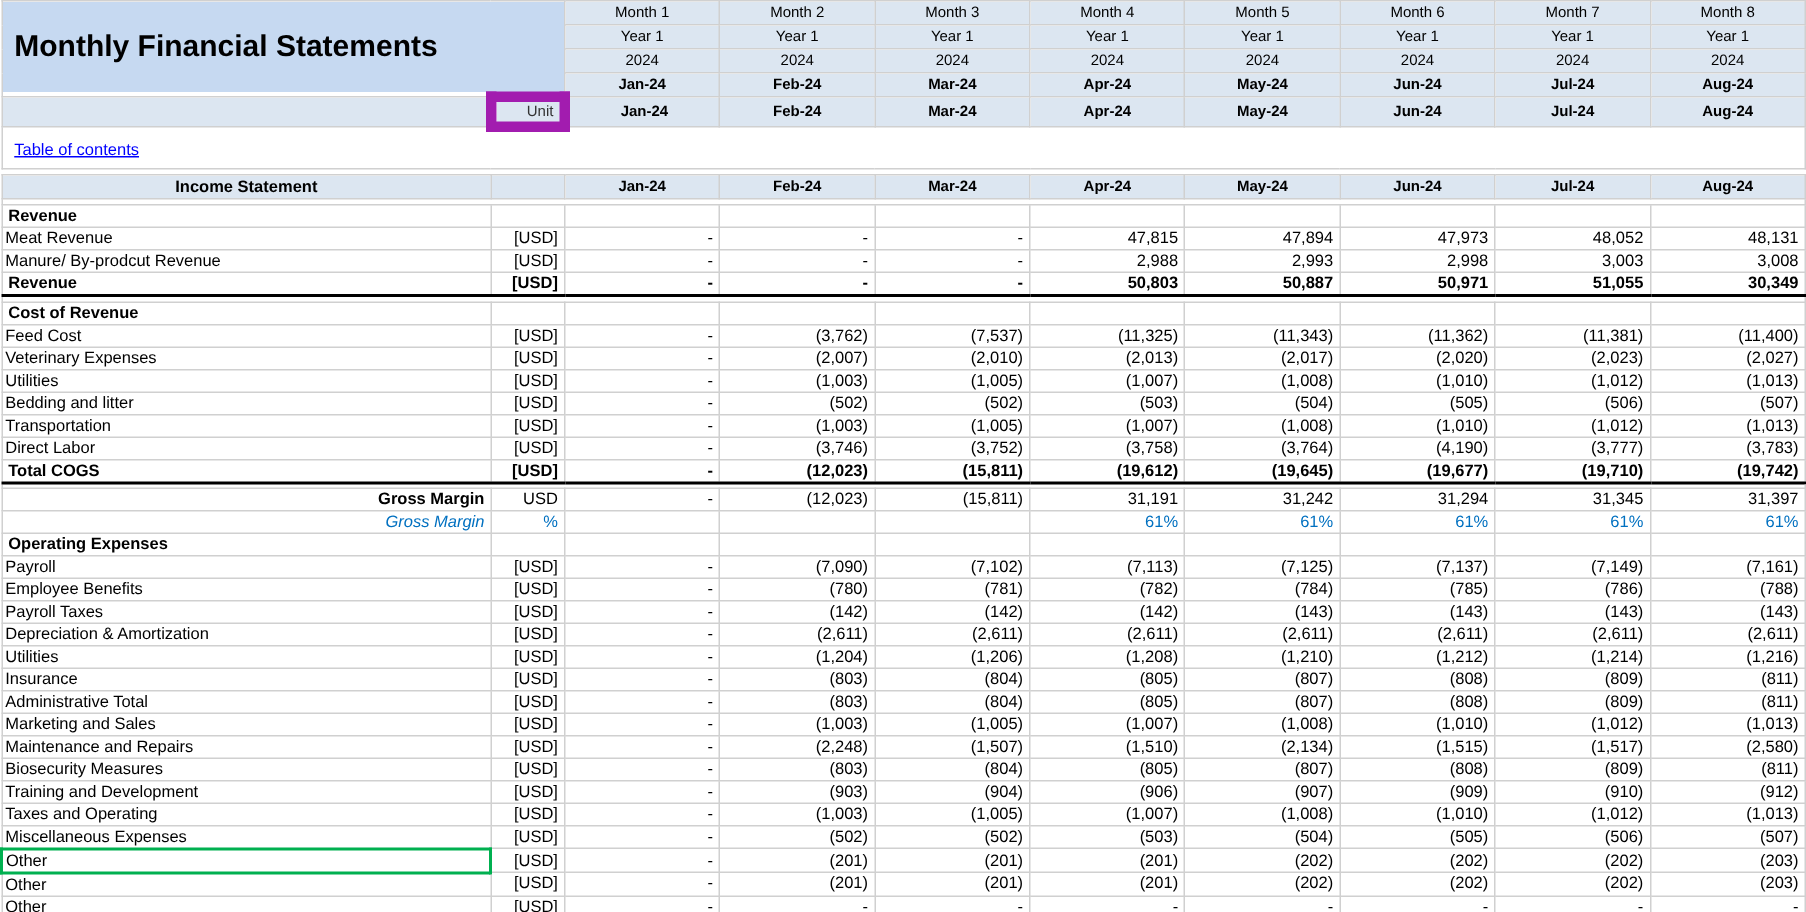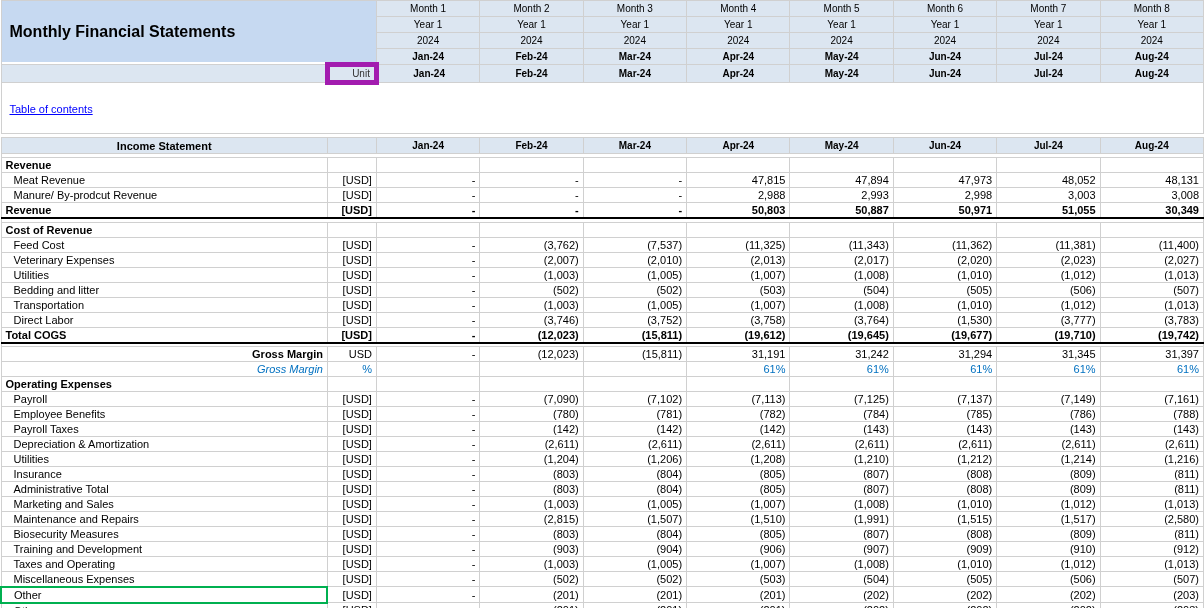--- a/index.html
+++ b/index.html
@@ -24,21 +24,21 @@
       border: 1px solid #d0d0d0;
       padding: 1px 4px;
       white-space: nowrap;
       overflow: hidden;
       text-overflow: ellipsis;
     }
 
     
     .header-title {
       background: #c6d9f1;
-      font-size: 16px;
+      font-size: 20px;
       font-weight: bold;
       padding: 6px 8px;
       border: 1px solid #d0d0d0;
     }
 
     .header-month {
       background: #dce6f1;
       text-align: center;
       font-size: 10px;
       border: 1px solid #d0d0d0;
@@ -66,21 +66,21 @@
       font-weight: bold;
       background: #fff;
     }
 
     
     .data-row td {
       background: #fff;
     }
 
     .data-row td:first-child {
-      padding-left: 12px;
+      padding-left: 2px;
     }
 
     
     .total-row td {
       font-weight: bold;
       background: #fff;
       border-top: 1px solid #000;
       border-bottom: 2px solid #000;
     }
 
@@ -195,33 +195,33 @@
         <td class="header-month center bold">Mar-24</td>
         <td class="header-month center bold">Apr-24</td>
         <td class="header-month center bold">May-24</td>
         <td class="header-month center bold">Jun-24</td>
         <td class="header-month center bold">Jul-24</td>
         <td class="header-month center bold">Aug-24</td>
       </tr>
 
       <tr>
         <td colspan="1" style="background:#dce6f1; border:1px solid #d0d0d0;"></td>
-        <td class="col-unit right" style="background:#dce6f1; border:5px solid #a21caf;">Unit</td>
+        <td class="col-unit right" style="background:#dce6f1; border:7px solid #a21caf;">Unit</td>
         <td class="header-month center bold">Jan-24</td>
         <td class="header-month center bold">Feb-24</td>
         <td class="header-month center bold">Mar-24</td>
         <td class="header-month center bold">Apr-24</td>
         <td class="header-month center bold">May-24</td>
         <td class="header-month center bold">Jun-24</td>
         <td class="header-month center bold">Jul-24</td>
         <td class="header-month center bold">Aug-24</td>
       </tr>
 
       <tr class="toc-row">
-        <td colspan="10" style="padding:18px 8px; border:1px solid #d0d0d0; background:#fff;">
+        <td colspan="10" style="padding:6px 8px; border:1px solid #d0d0d0; background:#fff;">
           <span class="toc-link">Table of contents</span>
         </td>
       </tr>
 
       <tr class="sep-row">
         <td colspan="10" style="height:4px; border:none; background:#fff;"></td>
       </tr>
 
       <tr class="income-header-row">
         <td>Income Statement</td>
@@ -369,21 +369,21 @@
         <td class="num">(1,013)</td>
       </tr>
       <tr class="data-row">
         <td>Direct Labor</td>
         <td class="right">[USD]</td>
         <td class="num">-</td>
         <td class="num">(3,746)</td>
         <td class="num">(3,752)</td>
         <td class="num">(3,758)</td>
         <td class="num">(3,764)</td>
-        <td class="num">(1,530)</td>
+        <td class="num">(4,190)</td>
         <td class="num">(3,777)</td>
         <td class="num">(3,783)</td>
       </tr>
 
       <tr class="total-row">
         <td>Total COGS</td>
         <td class="right">[USD]</td>
         <td class="num">-</td>
         <td class="num">(12,023)</td>
         <td class="num">(15,811)</td>
@@ -530,24 +530,24 @@
         <td class="num">(1,007)</td>
         <td class="num">(1,008)</td>
         <td class="num">(1,010)</td>
         <td class="num">(1,012)</td>
         <td class="num">(1,013)</td>
       </tr>
       <tr class="data-row">
         <td>Maintenance and Repairs</td>
         <td class="right">[USD]</td>
         <td class="num">-</td>
-        <td class="num">(2,815)</td>
+        <td class="num">(2,248)</td>
         <td class="num">(1,507)</td>
         <td class="num">(1,510)</td>
-        <td class="num">(1,991)</td>
+        <td class="num">(2,134)</td>
         <td class="num">(1,515)</td>
         <td class="num">(1,517)</td>
         <td class="num">(2,580)</td>
       </tr>
       <tr class="data-row">
         <td>Biosecurity Measures</td>
         <td class="right">[USD]</td>
         <td class="num">-</td>
         <td class="num">(803)</td>
         <td class="num">(804)</td>

